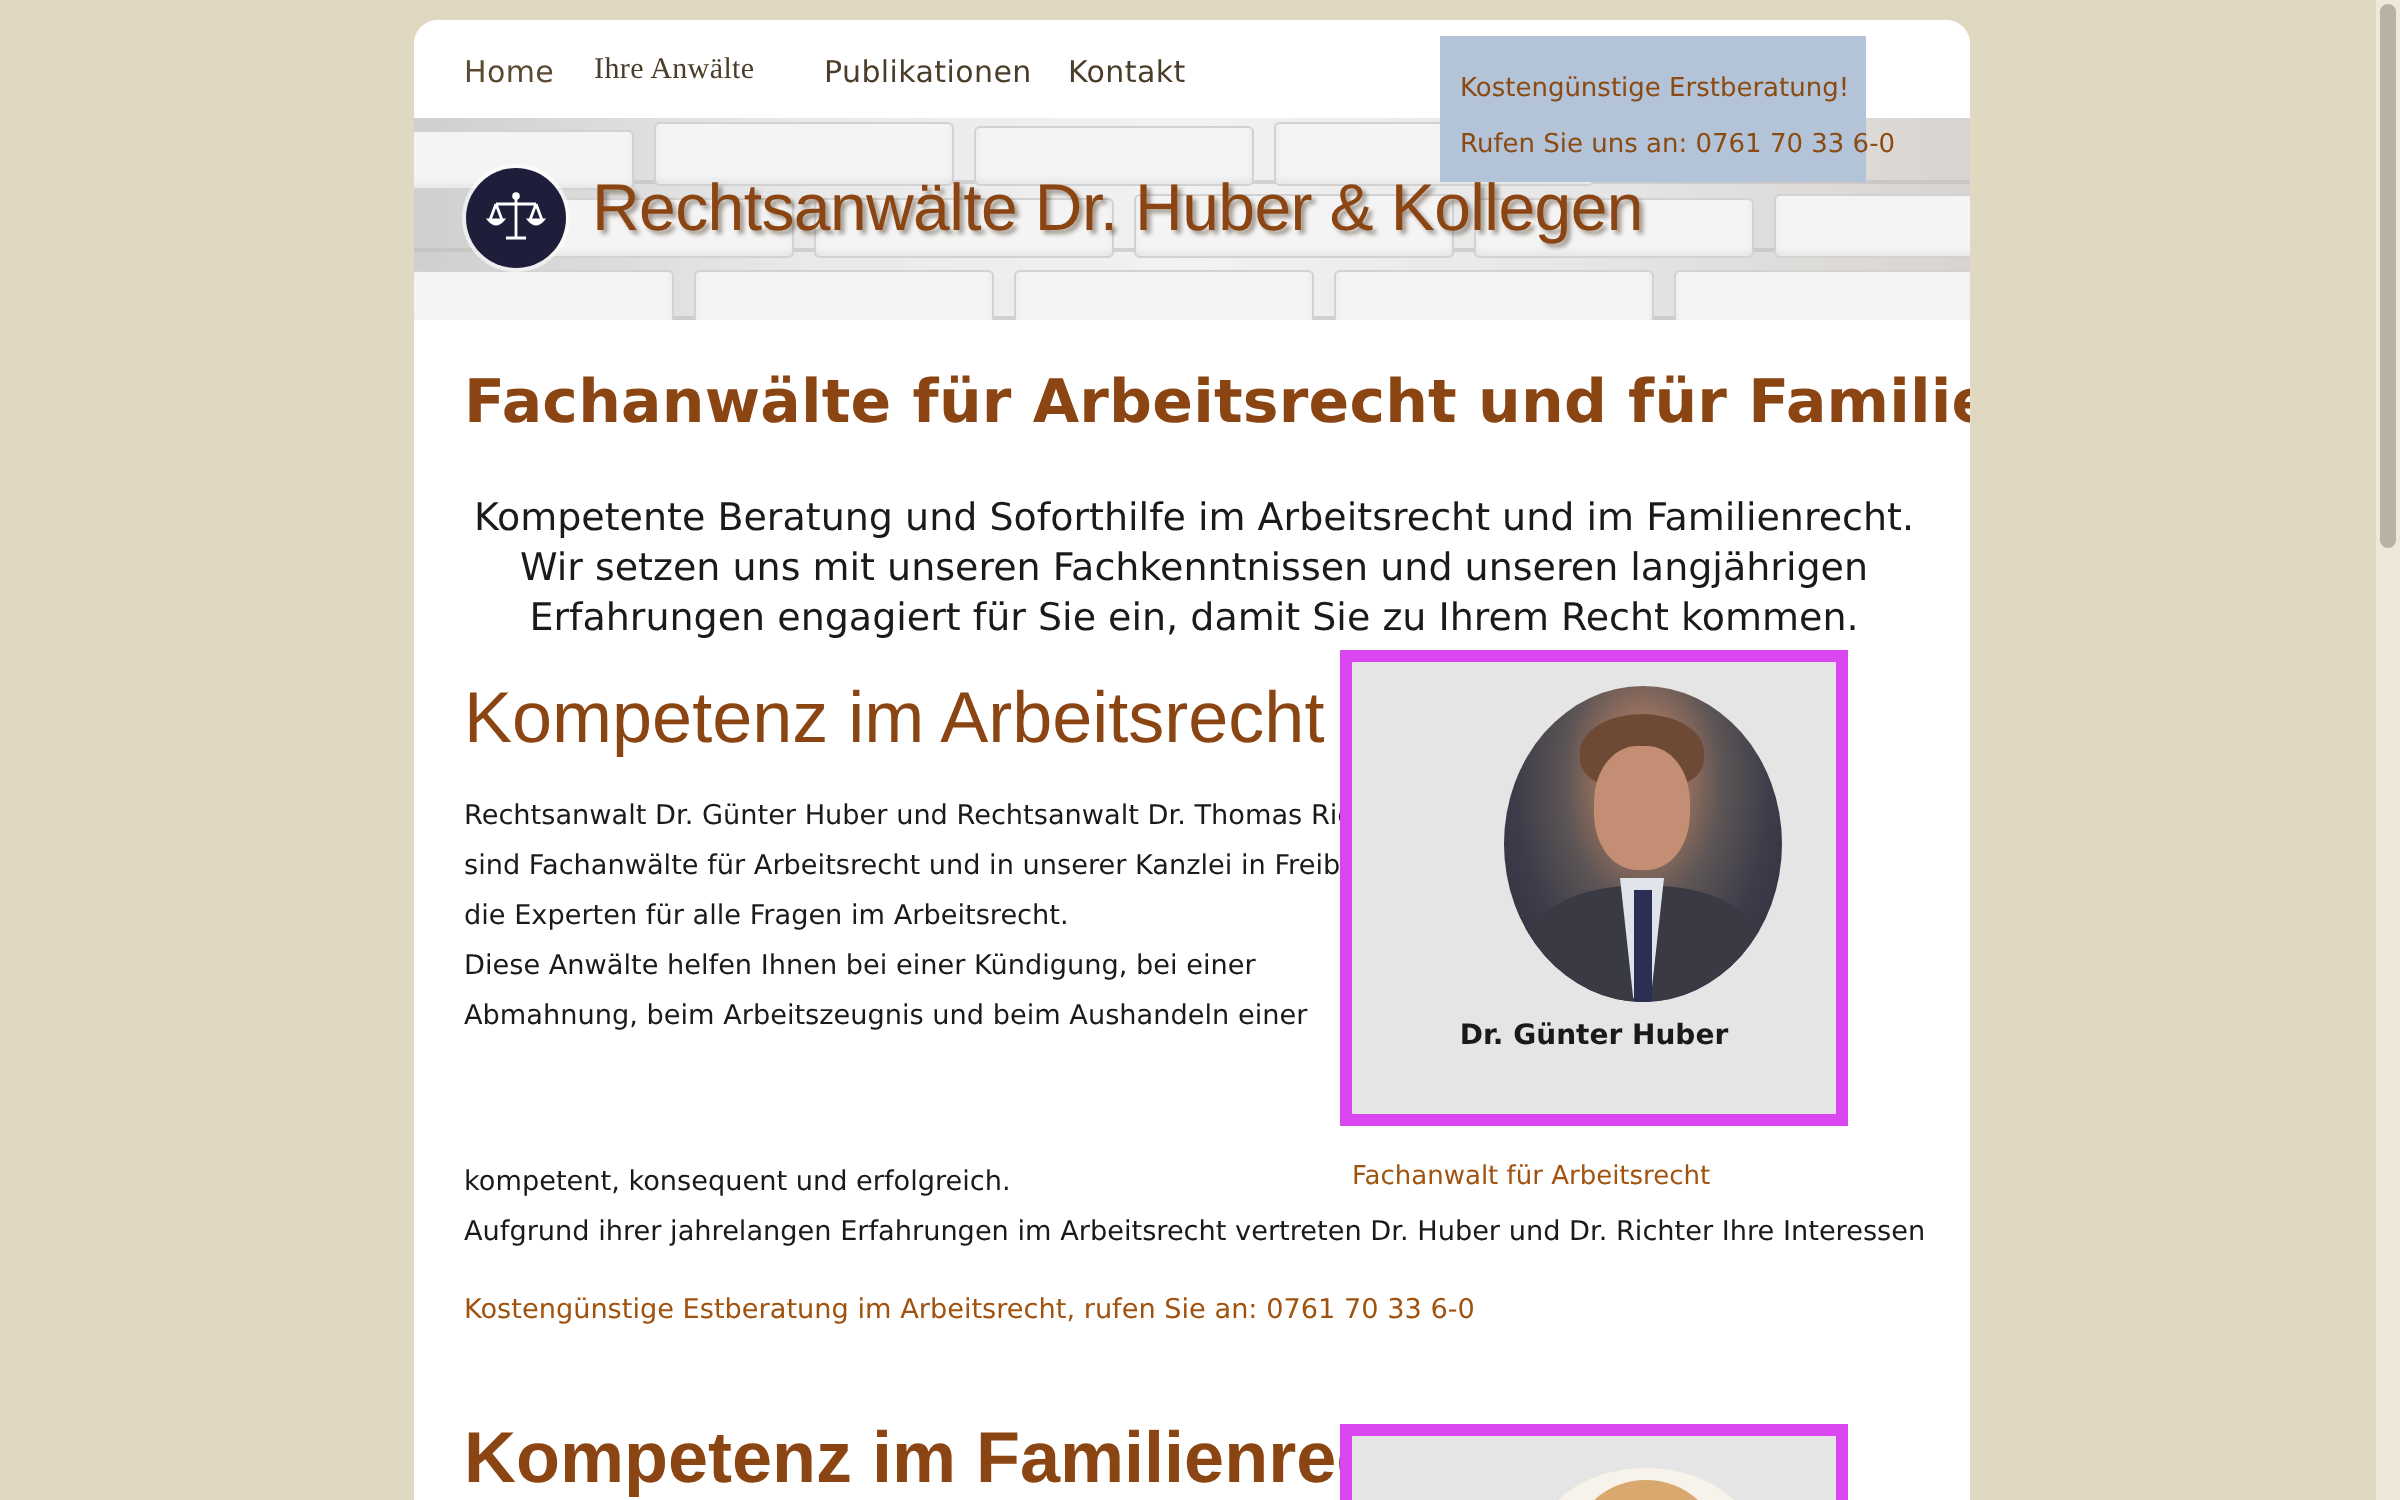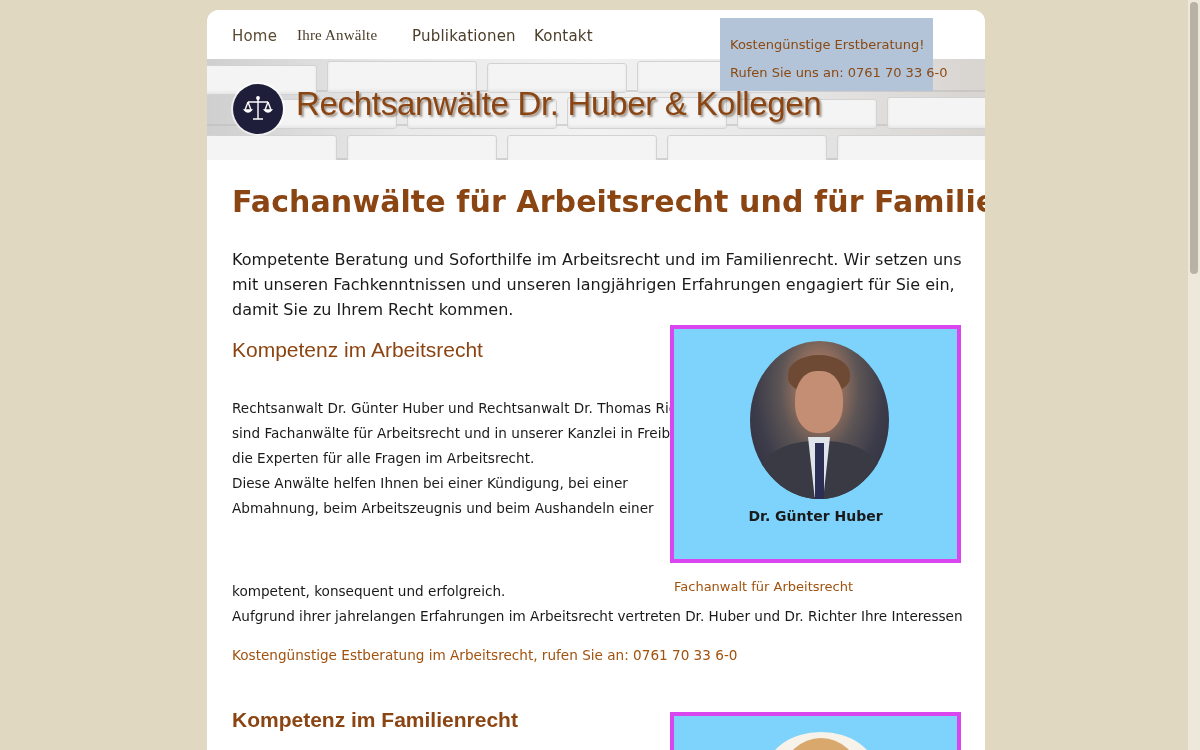--- a/index.html
+++ b/index.html
@@ -64,40 +64,40 @@
     text-align: center;
   }
   .content { position: absolute; left: 25px; top: 150px; width: 740px; }
   h1.main-title {
     position: absolute; left: 0; top: 24px;
     font-size: 30px; font-weight: bold; color: #8b4513;
     white-space: nowrap; letter-spacing: 0.1px;
   }
   .intro {
     position: absolute; left: 0; top: 87px; width: 730px;
-    font-size: 16px; line-height: 25px; color: #1a1a1a;
+    font-size: 19px; line-height: 25px; color: #1a1a1a; text-align: center;
   }
   h2.section {
     position: absolute; left: 0;
     font-family: "Liberation Sans", sans-serif;
-    font-size: 21px; color: #8b4513; font-weight: normal; white-space: nowrap;
+    font-size: 36px; color: #8b4513; font-weight: normal; white-space: nowrap;
   }
   h2.section.bold { font-weight: bold; }
   .para {
     position: absolute; left: 0;
     font-size: 13.6px; line-height: 25px; color: #1a1a1a;
   }
   .para span { display: block; white-space: nowrap; }
   .cta {
     position: absolute; left: 0; top: 487px;
     font-size: 13.6px; color: #a0520e; white-space: nowrap;
   }
   .card {
-    position: absolute; width: 291px;
-    background: #7dd3fc; border: 4px solid #d946ef;
+    position: absolute; width: 254px;
+    background: #e5e5e5; border: 6px solid #d946ef;
   }
   .portrait {
     position: absolute; left: 76px; top: 12px;
     width: 139px; height: 158px; border-radius: 50%;
     background: radial-gradient(ellipse at 50% 30%, #c9a08a 0%, #a07560 18%, #5d5555 40%, #3c3c4a 65%, #2a2a38 100%);
     overflow: hidden;
   }
   .portrait .face {
     position: absolute; left: 45px; top: 30px; width: 48px; height: 62px;
     border-radius: 45%; background: #c48e74;

